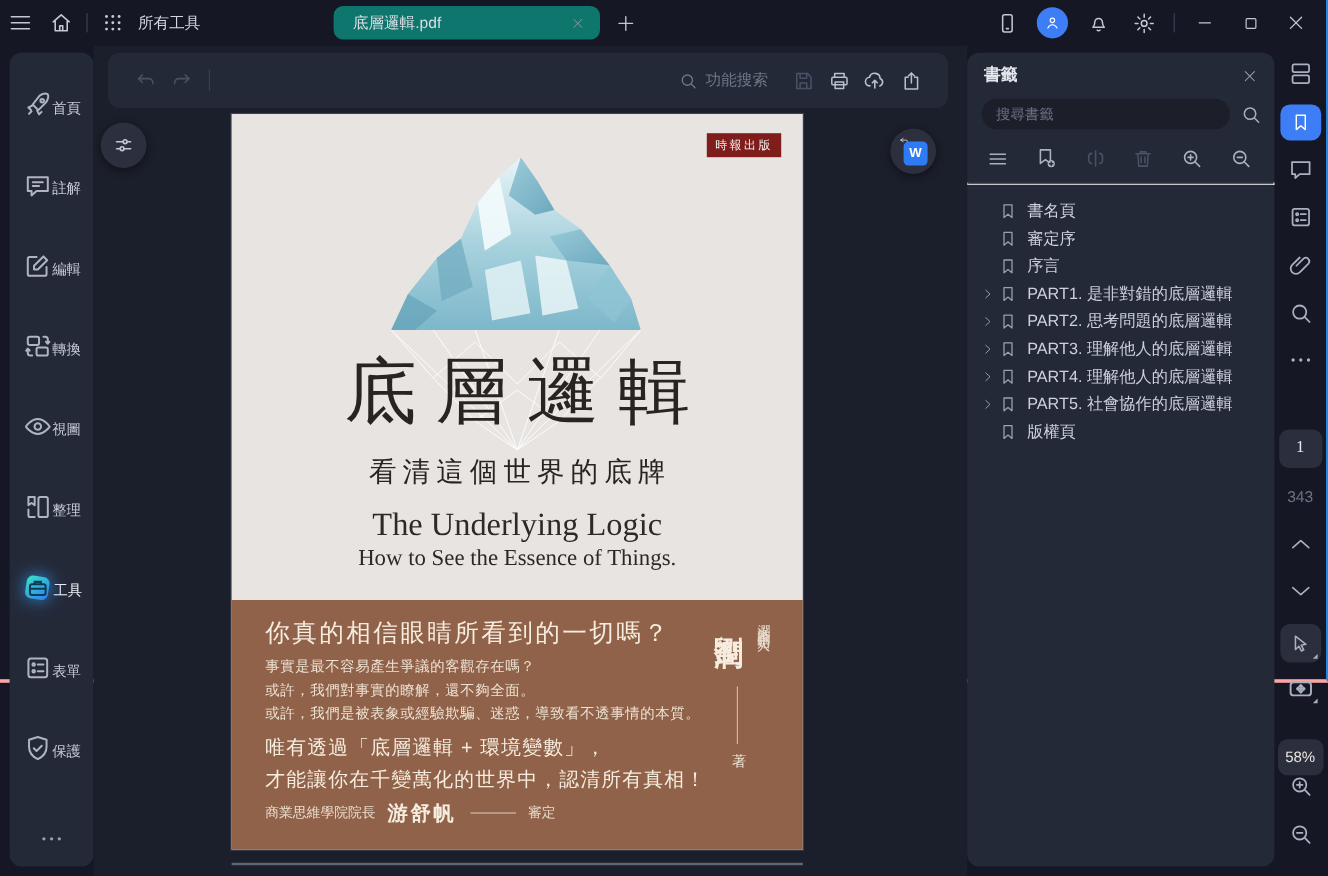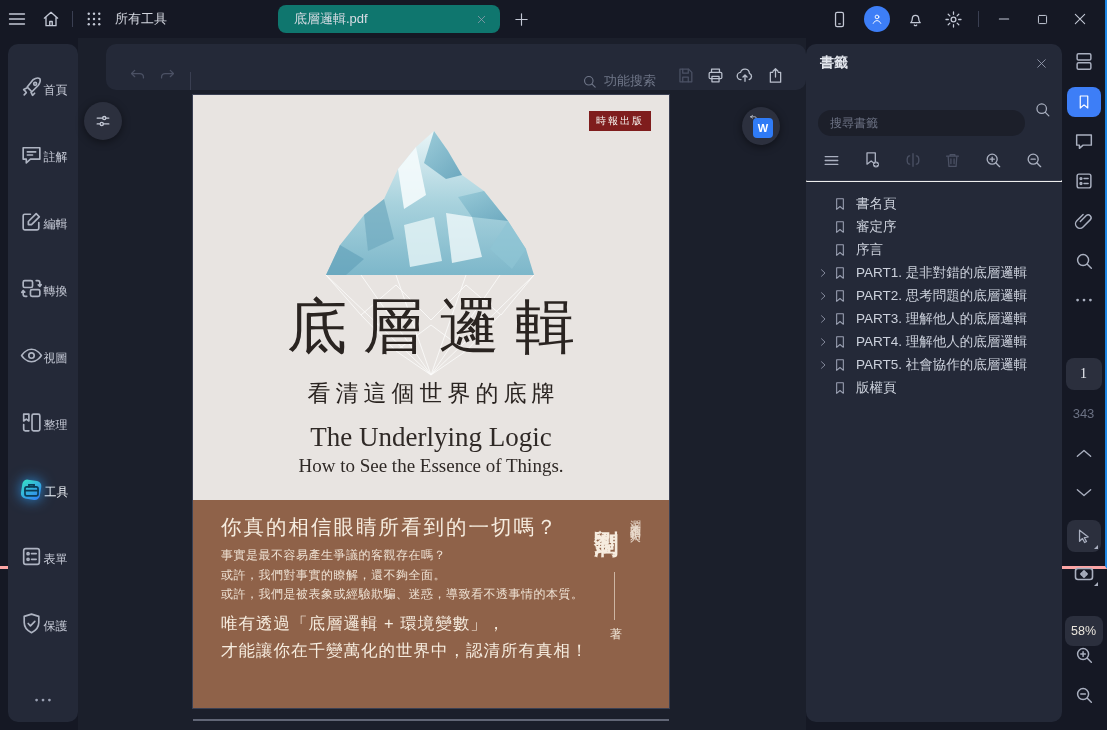--- a/index.html
+++ b/index.html
@@ -29,22 +29,22 @@
   .left-panel{position:absolute;left:8px;top:44px;width:70px;height:678px;background:#242938;border-radius:10px;
               display:flex;flex-direction:column;align-items:center;padding-top:10px;box-sizing:border-box;}
   .ls-item{width:100%;height:67px;display:flex;flex-direction:row;align-items:center;justify-content:center;color:#aeb4c2;}
   .ls-item .lbl{font-size:12px;color:#c6cad6;margin-top:5px;}
   .ls-item.active .lbl{color:#eef1f6;}
   .ls-active-glow{filter:drop-shadow(0 0 7px rgba(45,158,246,.85));}
   .ls-more{margin-top:auto;margin-bottom:14px;color:#9aa0b2;}
 
   
   .doc-area{position:absolute;left:78px;top:38px;width:728px;height:692px;background:#1b1f2b;}
-  .toolbar{position:absolute;left:28px;top:6px;width:700px;height:46px;background:#242938;border-radius:10px;
-           display:flex;align-items:flex-end;padding:0 16px;box-sizing:border-box;color:#b9bfcc;}
+  .toolbar{position:absolute;left:12px;top:6px;width:700px;height:46px;background:#242938;border-radius:10px;
+           display:flex;align-items:center;padding:0 16px;box-sizing:border-box;color:#b9bfcc;}
   .tbr-btn{width:30px;height:30px;display:flex;align-items:center;justify-content:center;}
   .dim{color:#4b5164;}
   .tbr-div{width:1px;height:18px;background:#3a3f52;margin:0 8px;}
   .fsearch{margin-left:auto;display:flex;align-items:center;gap:6px;color:#6f7688;font-size:13px;}
   .float-btn{position:absolute;width:38px;height:38px;border-radius:50%;background:#2c303e;
              display:flex;align-items:center;justify-content:center;color:#c3c8d5;box-shadow:0 2px 8px rgba(0,0,0,.45);}
   .w-badge{position:relative;width:20px;height:20px;background:#2f7bf6;border-radius:4px;color:#fff;
            font-size:11px;font-weight:bold;display:flex;align-items:center;justify-content:center;margin-left:4px;margin-top:4px;}
   .w-arrow{position:absolute;left:6px;top:7px;color:#cfd3dd;}
 
@@ -77,21 +77,21 @@
   .next-edge{position:absolute;left:115px;top:681px;width:476px;height:2px;background:#73788a;opacity:.8;}
 
   
   .bm-panel{position:absolute;left:806px;top:44px;width:256px;height:678px;background:#242938;border-radius:10px;
             box-sizing:border-box;color:#ccd1dc;}
   .bm-head{display:flex;align-items:center;justify-content:space-between;padding:10px 14px 4px 14px;}
   .bm-title{font-size:14px;font-weight:700;color:#e4e7ee;}
   .bm-close{color:#9aa0b2;}
   .bm-search-row{display:flex;align-items:center;padding:6px 10px 0 12px;gap:8px;}
   .bm-search{flex:1;height:26px;background:#1c1f2a;border:none;border-radius:13px;color:#d3d6df;
-             font-size:12px;padding:0 12px;outline:none;box-sizing:border-box;margin-top:28px;}
+             font-size:12px;padding:0 12px;outline:none;box-sizing:border-box;}
   .bm-search::placeholder{color:#6d7385;}
   .bm-tools{display:flex;align-items:center;justify-content:space-between;padding:14px 18px 10px 16px;color:#aab0c0;}
   .bm-sep{border-top:1px solid #333848;margin:0;}
   .bm-list{padding-top:10px;font-size:13.5px;}
   .bm-row{display:flex;align-items:center;height:23px;padding-left:8px;}
   .bm-chev{width:18px;height:14px;display:flex;align-items:center;justify-content:center;color:#9aa0b2;flex:0 0 auto;}
   .bm-ribbon{width:16px;height:16px;margin-right:8px;color:#9aa0b2;flex:0 0 auto;}
   .bm-label{color:#ccd1dc;white-space:nowrap;overflow:hidden;}
 
   
@@ -392,20 +392,26 @@
         <div class="bw-tag">你真的相信眼睛所看到的一切嗎？</div>
         <div class="bw-body">
           <div>事實是最不容易產生爭議的客觀存在嗎？</div>
           <div>或許，我們對事實的瞭解，還不夠全面。</div>
           <div>或許，我們是被表象或經驗欺騙、迷惑，導致看不透事情的本質。</div>
         </div>
         <div class="bw-emp">
           <div>唯有透過「底層邏輯 + 環境變數」，</div>
           <div>才能讓你在千變萬化的世界中，認清所有真相！</div>
         </div>
+        <div class="bw-rev">
+          <span>商業思維學院院長</span>
+          <span class="nm">游舒帆</span>
+          <span class="dash"></span>
+          <span>審定</span>
+        </div>
         <div class="author">
           <span class="vtext au-name">劉潤</span>
           <span class="vtext au-title">潤米諮詢創始人</span>
         </div>
         <div class="au-line"></div>
         <div class="au-role">著</div>
       </div>
     </div>
 
     <div class="next-edge"></div>

